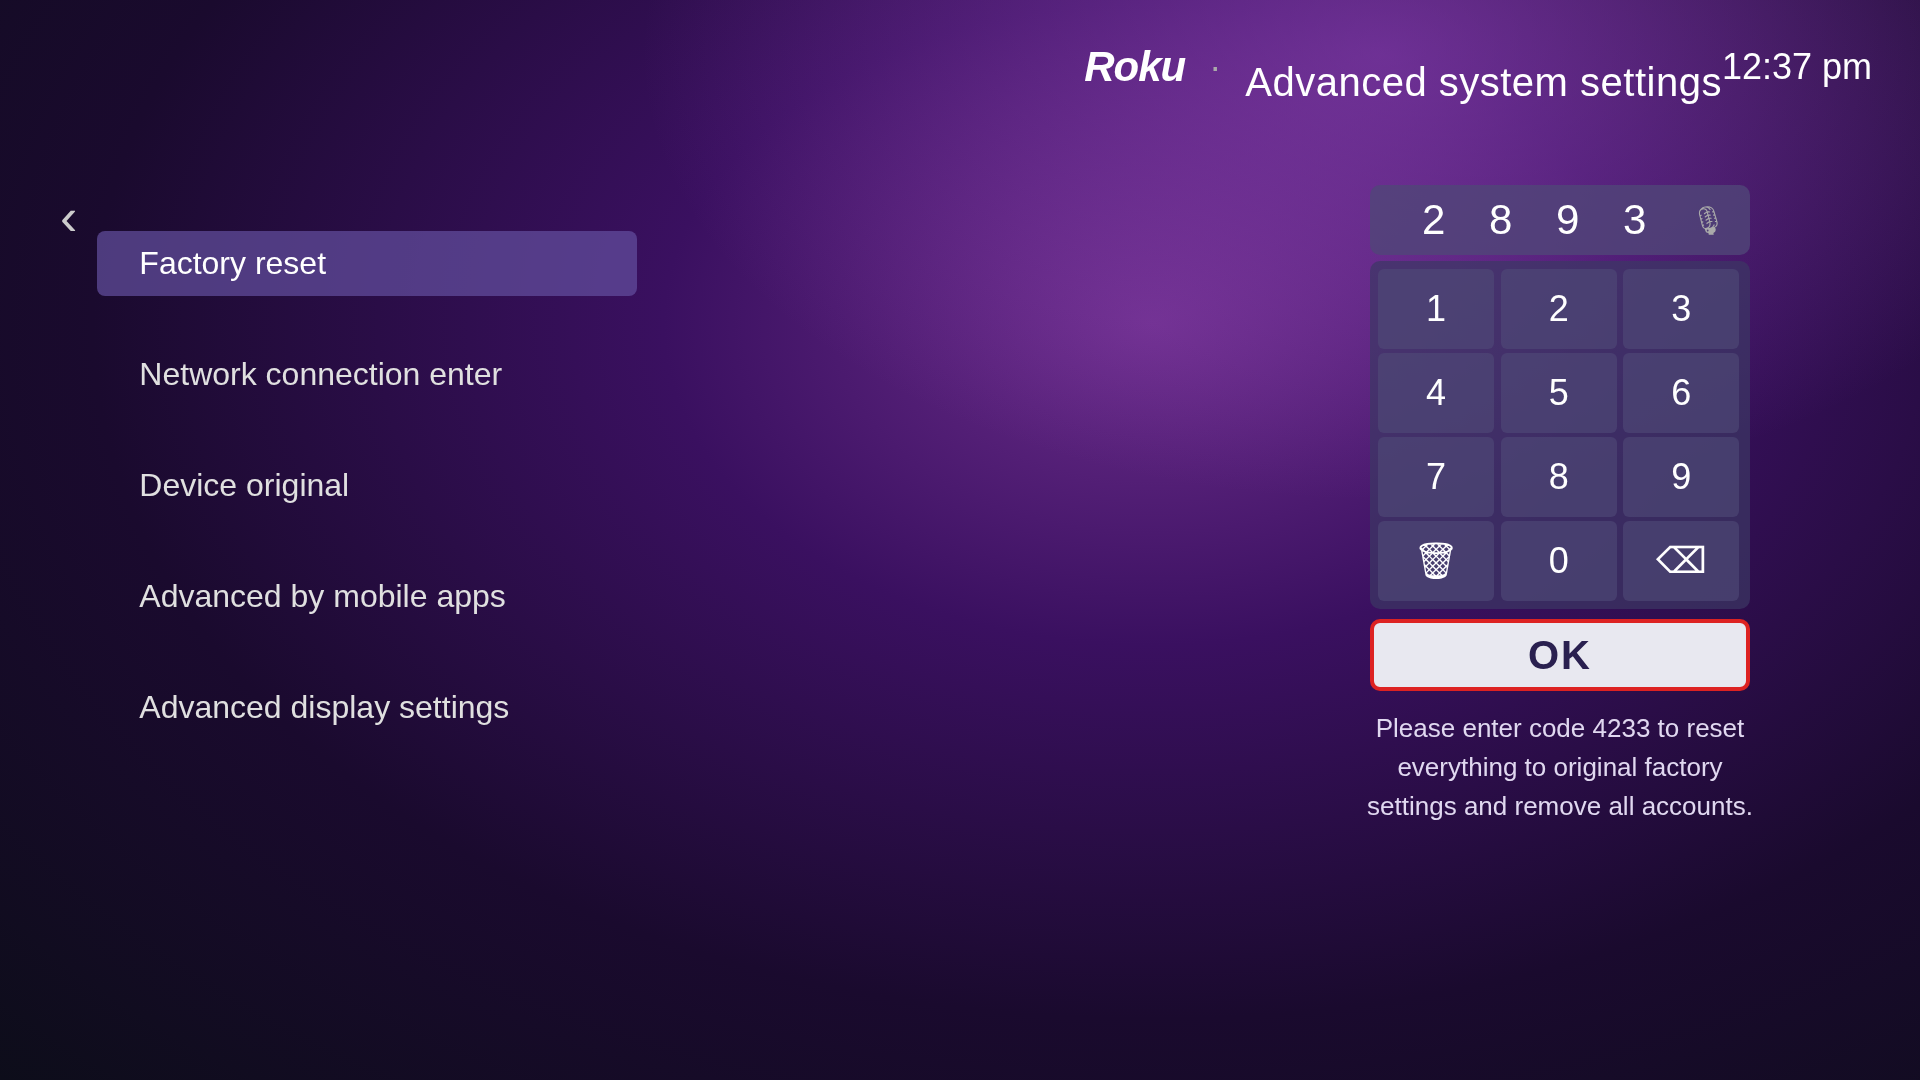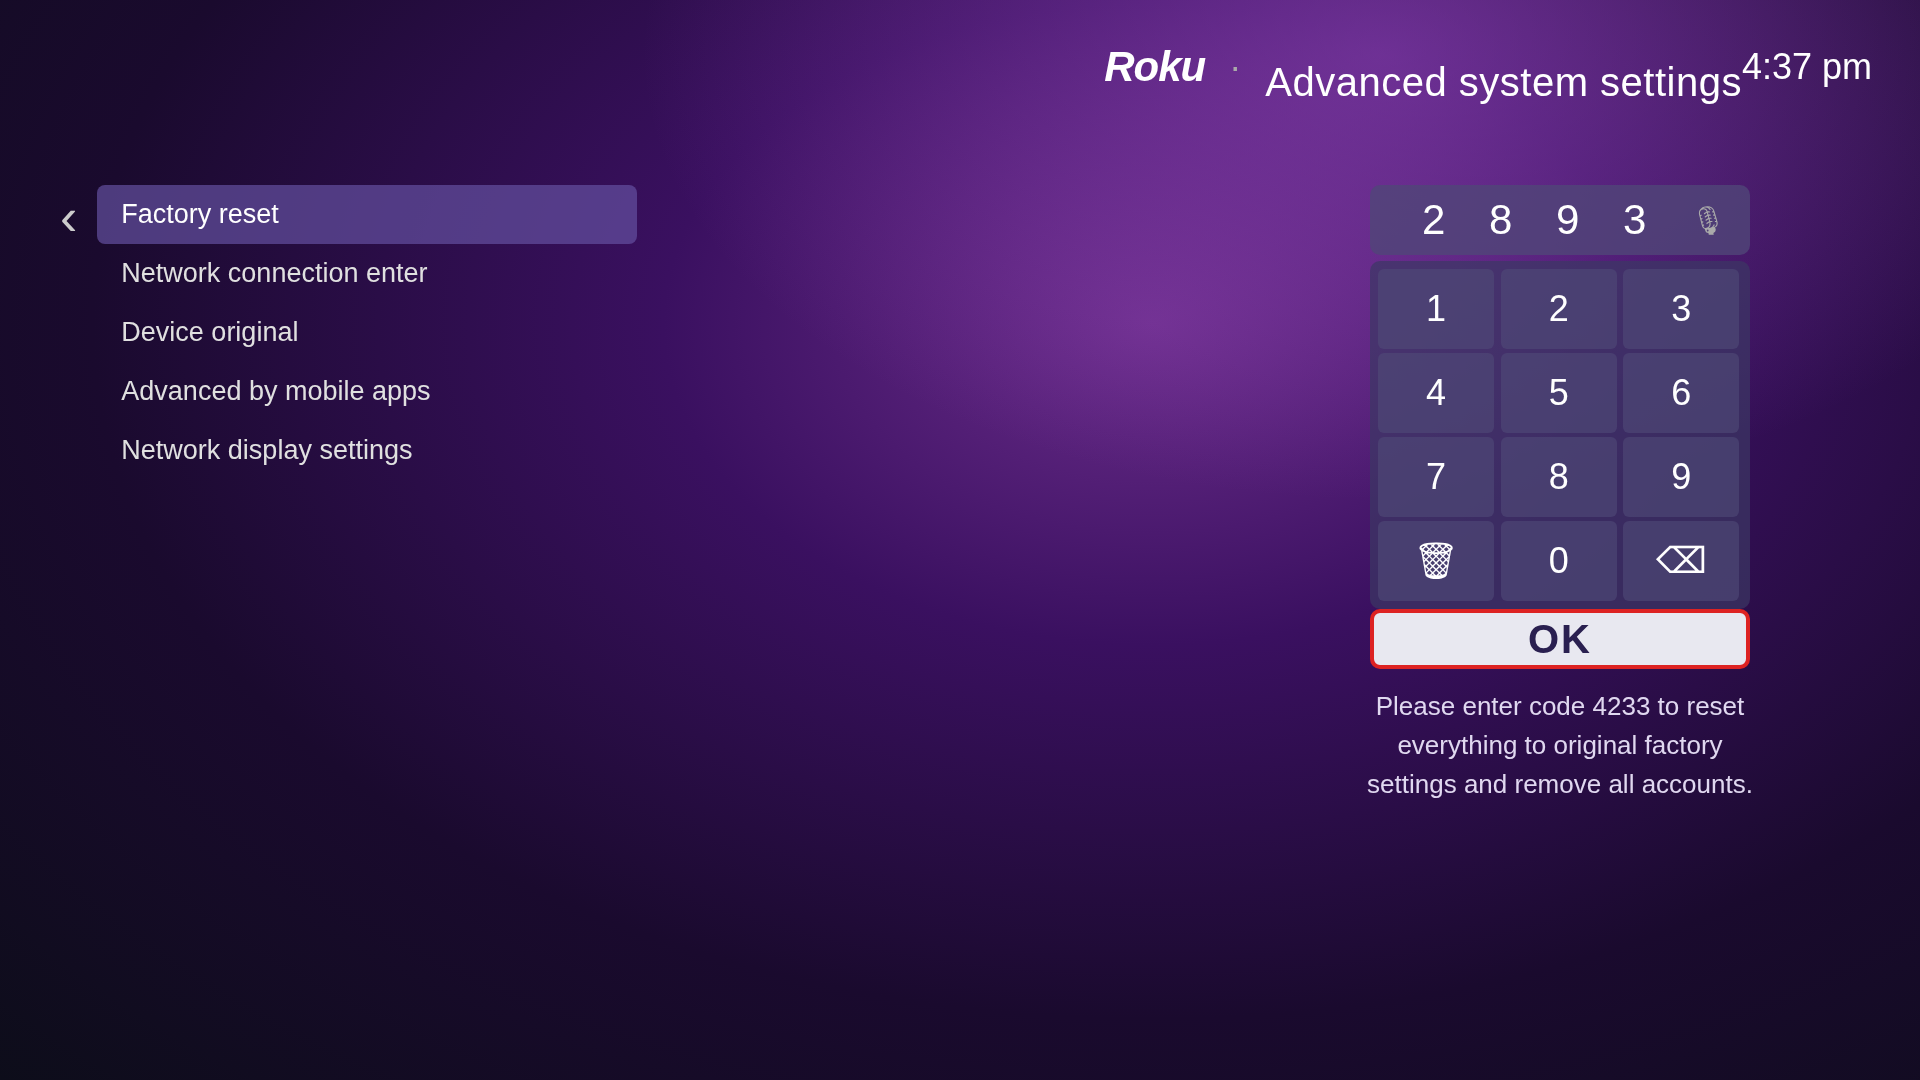--- a/index.html
+++ b/index.html
@@ -96,28 +96,29 @@
       line-height: 1;
     }
 
     .menu-list {
       display: flex;
       flex-direction: column;
       gap: 0;
     }
 
     .menu-item {
-      font-size: 27px;
+      font-size: 32px;
       font-weight: 400;
       color: #e0e0e0;
-      padding: 14px 36px 14px 24px;
+      padding: 14px 36px 14px 42px;
       border-radius: 8px;
       cursor: pointer;
       white-space: nowrap;
       min-width: 540px;
+      margin-top: 46px;
     }
 
     .menu-item.active {
       background: rgba(100, 80, 160, 0.7);
       color: #ffffff;
       font-weight: 500;
     }
 
     
     .numpad-section {
@@ -182,25 +183,26 @@
     }
 
     .ok-button {
       background: #e8e8f0;
       border: 4px solid #dd2222;
       border-radius: 10px;
       color: #2a2050;
       font-size: 40px;
       font-weight: 600;
       width: 380px;
-      height: 60px;
+      height: 72px;
       display: flex;
       align-items: center;
       justify-content: center;
       cursor: pointer;
+      margin-top: 10px;
       letter-spacing: 2px;
     }
 
     .hint-text {
       color: #e0d8f0;
       font-size: 26px;
       font-weight: 400;
       text-align: center;
       max-width: 400px;
       line-height: 1.5;
@@ -209,33 +211,33 @@
   </style>
 </head>
 <body>
 
 <div class="header">
   <div class="header-left">
     <span class="roku-logo">Roku</span>
     <span class="header-dot">·</span>
     <span class="header-title">Advanced system settings</span>
   </div>
-  <span class="header-time">4:37 pm</span>
+  <span class="header-time">12:37 pm</span>
 </div>
 
 <div class="main-content">
 
   <div class="nav-section">
     <span class="back-arrow">‹</span>
     <div class="menu-list">
       <div class="menu-item active">Factory reset</div>
       <div class="menu-item">Network connection enter</div>
       <div class="menu-item">Device original</div>
       <div class="menu-item">Advanced by mobile apps</div>
-      <div class="menu-item">Network display settings</div>
+      <div class="menu-item">Advanced display settings</div>
     </div>
   </div>
 
   <div class="numpad-section">
 
     <div class="code-display">
       <span class="code-digits">2 8 9 3</span>
       <span class="mic-icon">🎙</span>
     </div>
 

